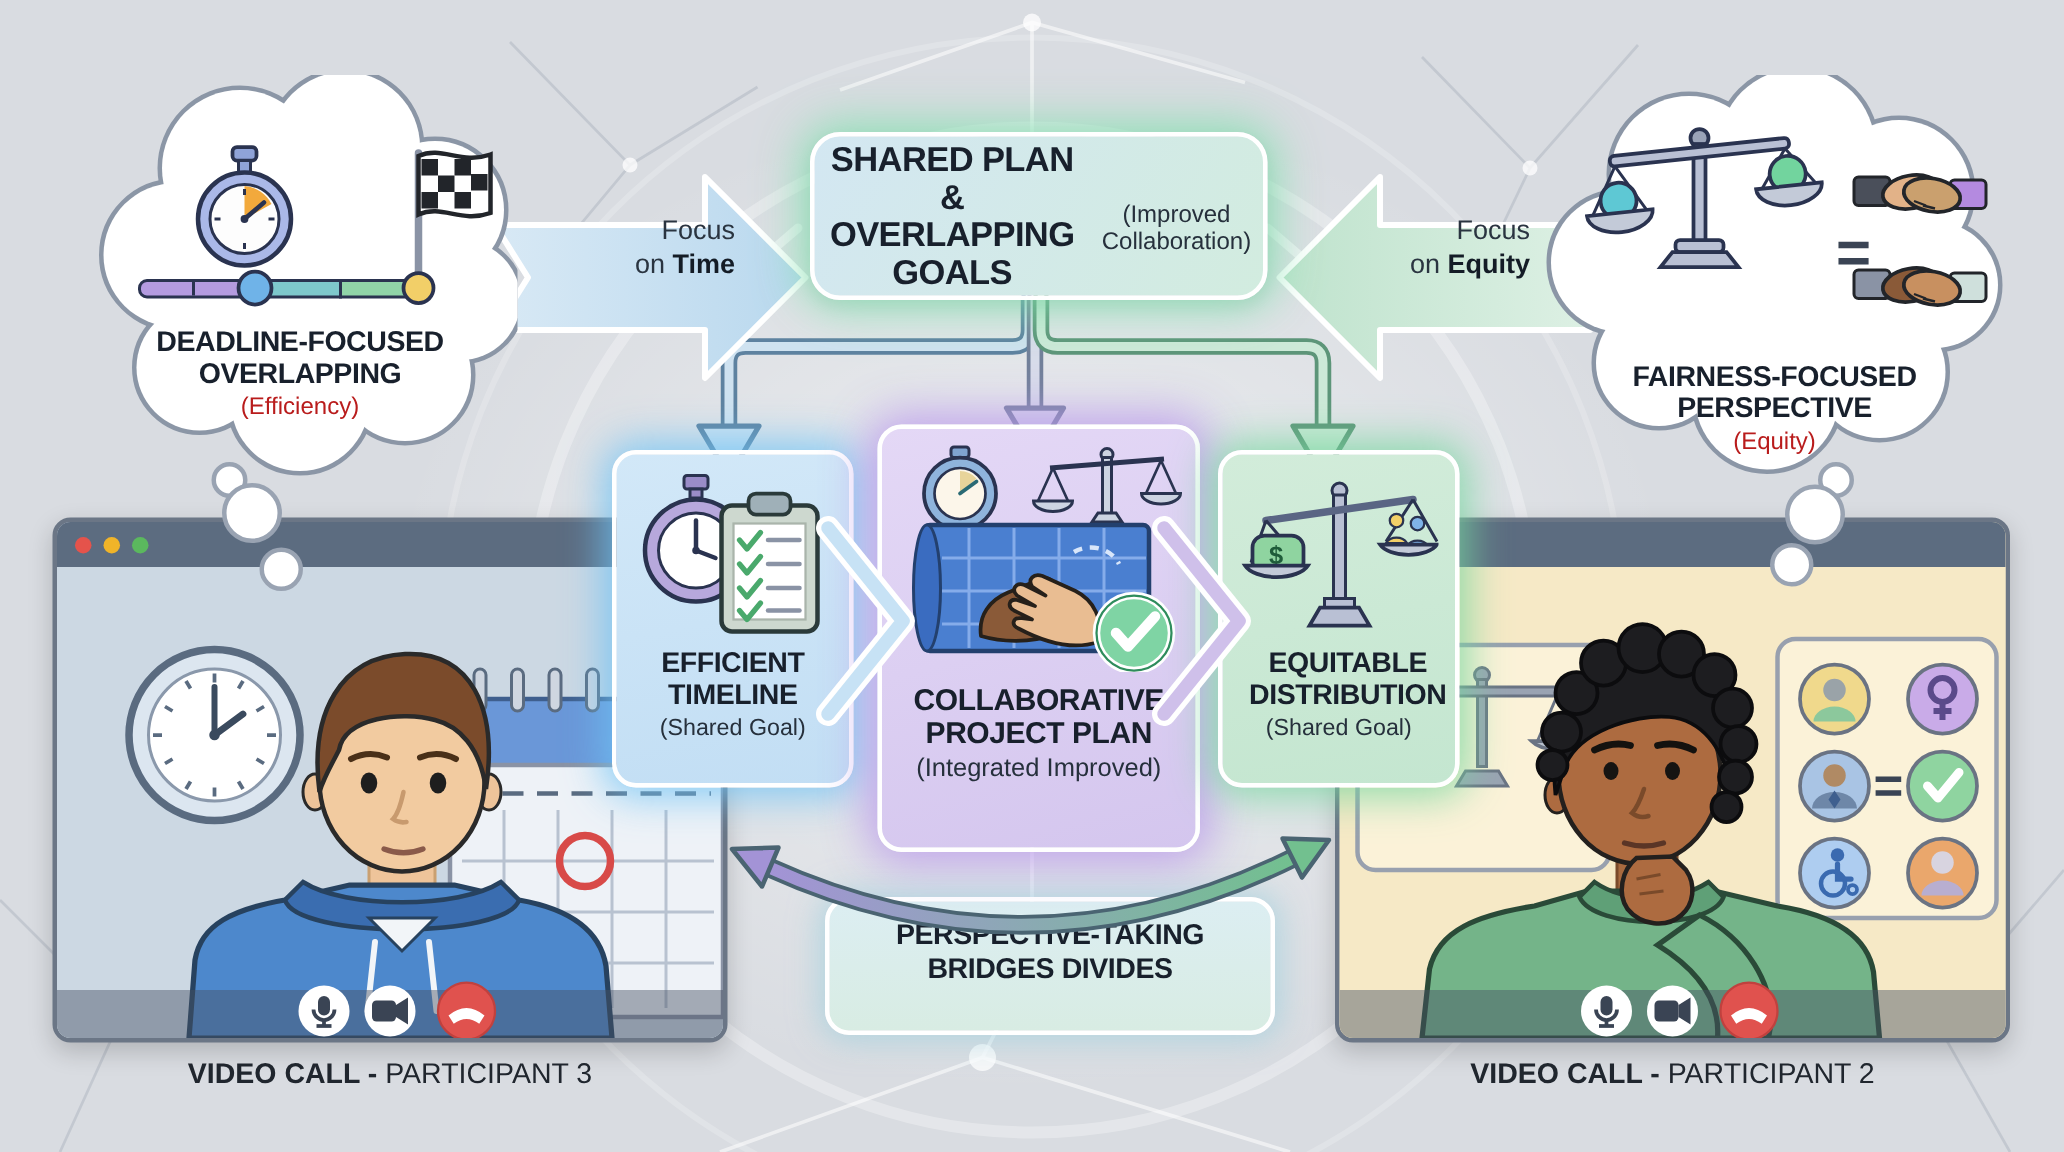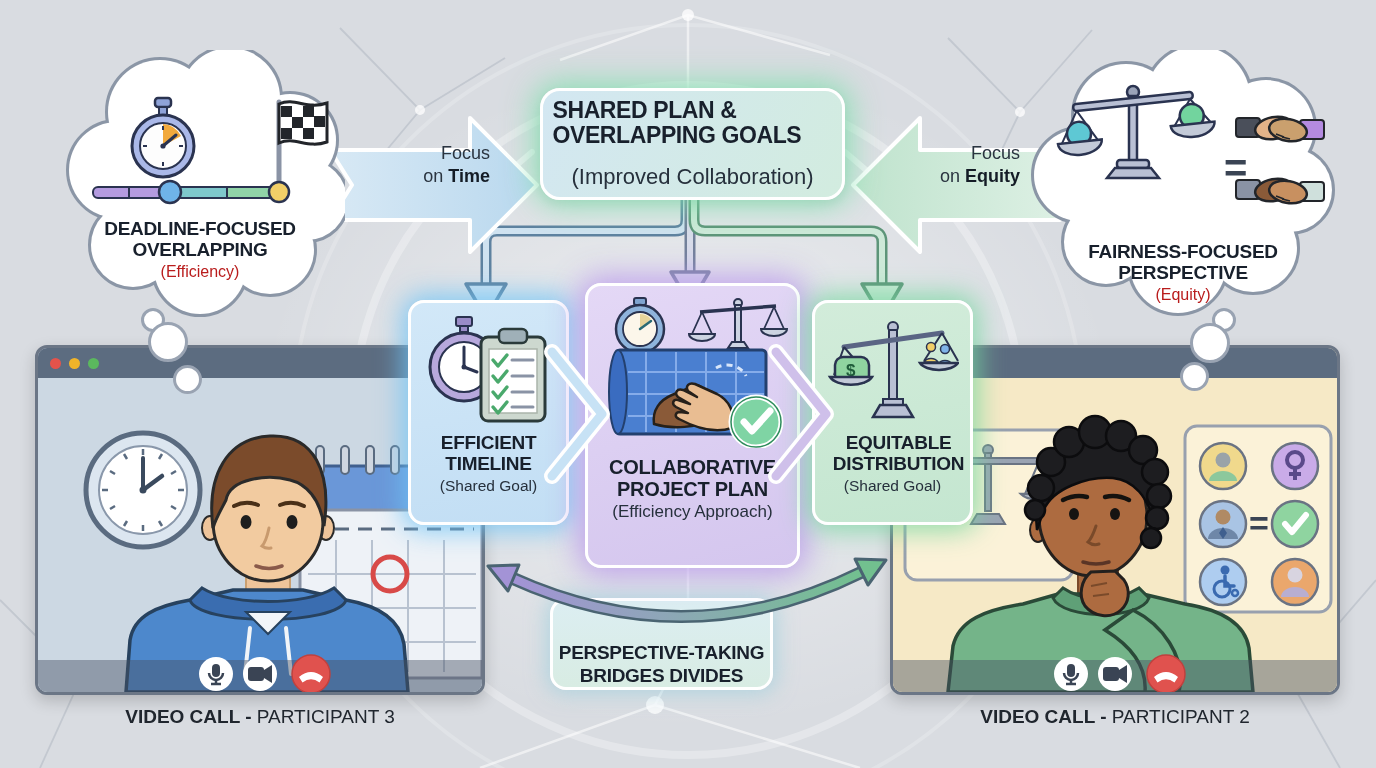--- a/index.html
+++ b/index.html
@@ -14,25 +14,25 @@
   
   .cloud-text{position:absolute;left:0;width:100%;text-align:center;line-height:1.12;}
   .cloud-title{font-size:19px;font-weight:800;letter-spacing:-.3px;color:#18202c;}
   .cloud-sub{font-size:16px;color:#b91c1c;margin-top:2px;}
   
   #top-box{
     left:540px;top:88px;width:305px;height:112px;box-sizing:border-box;
     background:linear-gradient(120deg,#d3e7f2 0%,#d2ecdf 100%);
     border:3px solid #ffffff;border-radius:20px;
     box-shadow:0 0 30px 6px rgba(130,225,175,.85), 0 4px 10px rgba(0,0,0,.08);
-    display:flex;flex-direction:column;align-items:center;justify-content:center;
-    z-index:30;
+    display:flex;flex-direction:row;align-items:center;justify-content:center;
+    text-align:center;z-index:30;
   }
   #top-box .t{font-size:23px;font-weight:800;letter-spacing:-.4px;line-height:1.08;color:#18202c;}
-  #top-box .s{font-size:22px;color:#26303c;margin-top:17px;}
+  #top-box .s{font-size:16px;color:#26303c;margin-top:17px;}
   
   .focus-label{position:absolute;text-align:right;font-size:18px;line-height:1.25;color:#2a3440;z-index:19;}
   .focus-label b{font-weight:800;color:#141c26;}
   
   .goal-box{
     position:absolute;box-sizing:border-box;border:3px solid #fff;border-radius:16px;
     display:flex;flex-direction:column;align-items:center;text-align:center;z-index:25;
   }
   .goal-box .t{font-size:19px;font-weight:800;letter-spacing:-.3px;line-height:1.1;color:#18202c;}
   .goal-box .s{font-size:15.5px;color:#26303c;margin-top:2px;}
@@ -42,26 +42,26 @@
   #box-collab{left:585px;top:283px;width:215px;height:285px;padding-top:10px;
     background:linear-gradient(165deg,#e4d8f6,#d4c6ee);
     box-shadow:0 0 30px 7px rgba(185,150,235,.85);}
   #box-collab .t{font-size:20px;}
   #box-collab .s{font-size:17px;}
   #box-equitable{left:812px;top:300px;width:161px;height:225px;padding-top:12px;
     background:linear-gradient(170deg,#d2ecda,#c4e6d0);
     box-shadow:0 0 26px 6px rgba(120,215,160,.8);}
   
   #banner{
-    left:550px;top:598px;width:223px;height:92px;box-sizing:border-box;
+    left:550px;top:598px;width:300px;height:92px;box-sizing:border-box;
     border:3px solid #fff;border-radius:16px;
     background:linear-gradient(180deg,#dceef2,#d8ece3);
     box-shadow:0 0 20px 4px rgba(150,205,220,.6);
     display:flex;align-items:flex-end;justify-content:center;
-    text-align:center;z-index:24;padding-bottom:0;
+    text-align:center;z-index:24;padding-bottom:29px;
   }
   #banner .t{font-size:19px;font-weight:800;letter-spacing:-.3px;line-height:1.18;color:#18202c;}
   
   .vwindow{
     position:absolute;width:450px;height:350px;box-sizing:border-box;
     border:3px solid #6b7686;border-radius:12px;overflow:hidden;
     box-shadow:0 6px 16px rgba(0,0,0,.18);z-index:10;background:#ccd8e3;
   }
   .titlebar{height:30px;background:#5c6c80;display:flex;align-items:center;padding-left:12px;gap:8px;}
   .tl{width:11px;height:11px;border-radius:50%;}
@@ -537,21 +537,21 @@
       </g>
       <path d="M56,128 C54,114 62,104 74,99 L96,90 C102,88 106,92 103,97 L95,103 L109,96 C115,94 118,99 114,103 L103,110 L115,106 C120,105 122,110 117,113 L105,119 L113,117 C118,117 119,122 114,124 C98,131 76,134 56,128 Z" fill="#8a5a38" stroke="#26201a" stroke-width="2.5" stroke-linejoin="round"></path>
       <path d="M134,132 C138,117 131,104 119,98 L97,88 C91,86 87,90 90,95 L99,101 L85,94 C79,92 76,97 80,101 L92,108 L80,104 C75,103 73,108 78,111 L90,117 L82,116 C77,116 76,121 81,123 C96,131 116,138 134,132 Z" fill="#e9bd92" stroke="#26201a" stroke-width="2.5" stroke-linejoin="round"></path>
       <g>
         <circle cx="158" cy="126" r="25" fill="#7fd4a4" stroke="#ffffff" stroke-width="5"></circle>
         <circle cx="158" cy="126" r="25" fill="none" stroke="#2e8c5c" stroke-width="1.5"></circle>
         <path d="M146,126 l8,9 l18,-20" stroke="#ffffff" stroke-width="7" fill="none" stroke-linecap="round" stroke-linejoin="round"></path>
       </g>
     </svg>
     <div class="t" style="width:200px;margin-top:8px;">COLLABORATIVE PROJECT PLAN</div>
-    <div class="s">(Efficiency Approach)</div>
+    <div class="s">(Integrated Improved)</div>
   </div>
 
   <div class="goal-box" id="box-equitable">
     <svg width="132" height="112" viewBox="0 0 132 112">
       <circle cx="66" cy="12" r="5" fill="#b9c0d4" stroke="#2a3350" stroke-width="2"></circle>
       <rect x="62" y="15" width="8" height="72" fill="#b9c0d4" stroke="#2a3350" stroke-width="2"></rect>
       <line x1="17" y1="32" x2="115" y2="18" stroke="#5a6584" stroke-width="5" stroke-linecap="round"></line>
       <path d="M17,32 L7,60 M17,32 L41,60 M115,18 L97,46 M115,18 L131,46" stroke="#2a3350" stroke-width="2" fill="none"></path>
       <rect x="8" y="42" width="34" height="26" rx="8" fill="#8fd4a0" stroke="#2a3350" stroke-width="2.5"></rect>
       <text x="19" y="61" font-size="17" font-weight="bold" fill="#1f5c3a">$</text>

